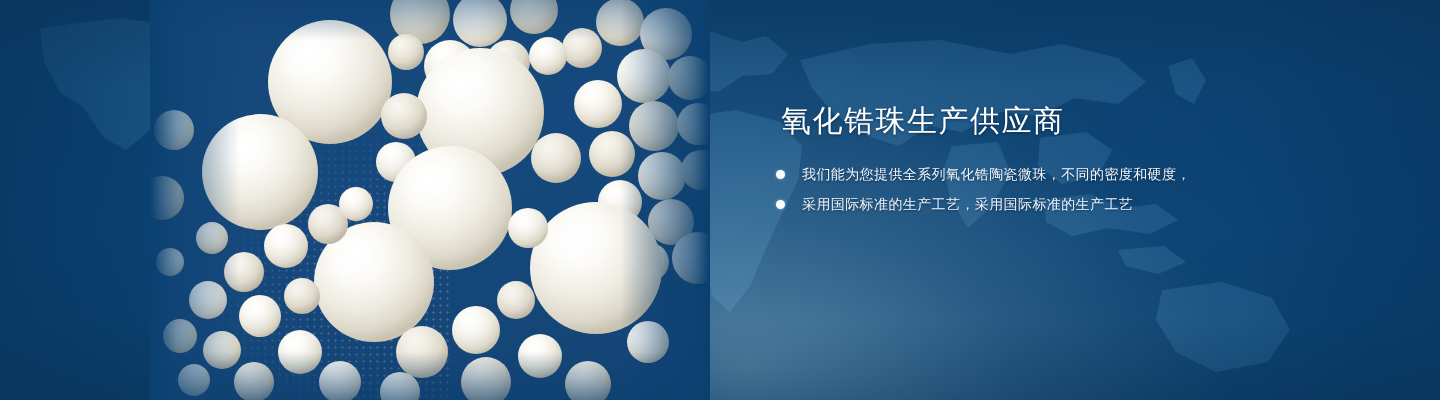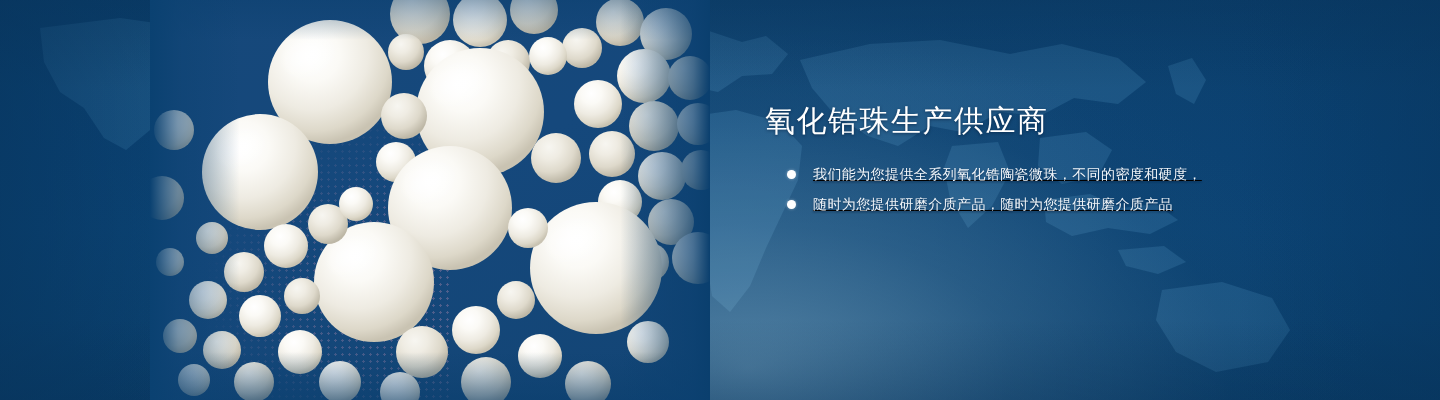--- a/index.html
+++ b/index.html
@@ -82,25 +82,25 @@
     left: 765px;
     top: 104px;
     width: 620px;
   }
   .headline {
     color: #ffffff;
     font-size: 30px;
     font-weight: 500;
     letter-spacing: 1.5px;
     line-height: 1.1;
-    margin: 0 0 26px 0;
+    margin: 0 0 26px 16px;
     text-shadow: 0 1px 3px rgba(0,20,45,0.55);
     white-space: nowrap;
   }
-  .bullets { list-style: none; margin: 16px; padding: 0; text-decoration: underline; }
+  .bullets { list-style: none; margin: 5px; padding: 0; }
   .bullet {
     position: relative;
     padding-left: 32px;
     margin-bottom: 7px;
     color: #f2f6fa;
     font-size: 14px;
     line-height: 23px;
     letter-spacing: 0.4px;
     text-shadow: 0 1px 2px rgba(0,20,45,0.5);
   }
@@ -273,19 +273,19 @@
     <ul class="bullets">
 
       <li class="bullet">
         <span class="dot"></span>
         <span class="bullet-line">我们能为您提供全系列氧化锆陶瓷微珠，不同的密度和硬度，</span>
       </li>
 
 
       <li class="bullet">
         <span class="dot"></span>
-        <span class="bullet-line">随时为您提供研磨介质产品，随时为您提供研磨介质产品</span>
+        <span class="bullet-line">采用国际标准的生产工艺，采用国际标准的生产工艺</span>
       </li>
 
     </ul>
   </div>
 
 </div>
 
 </body></html>

